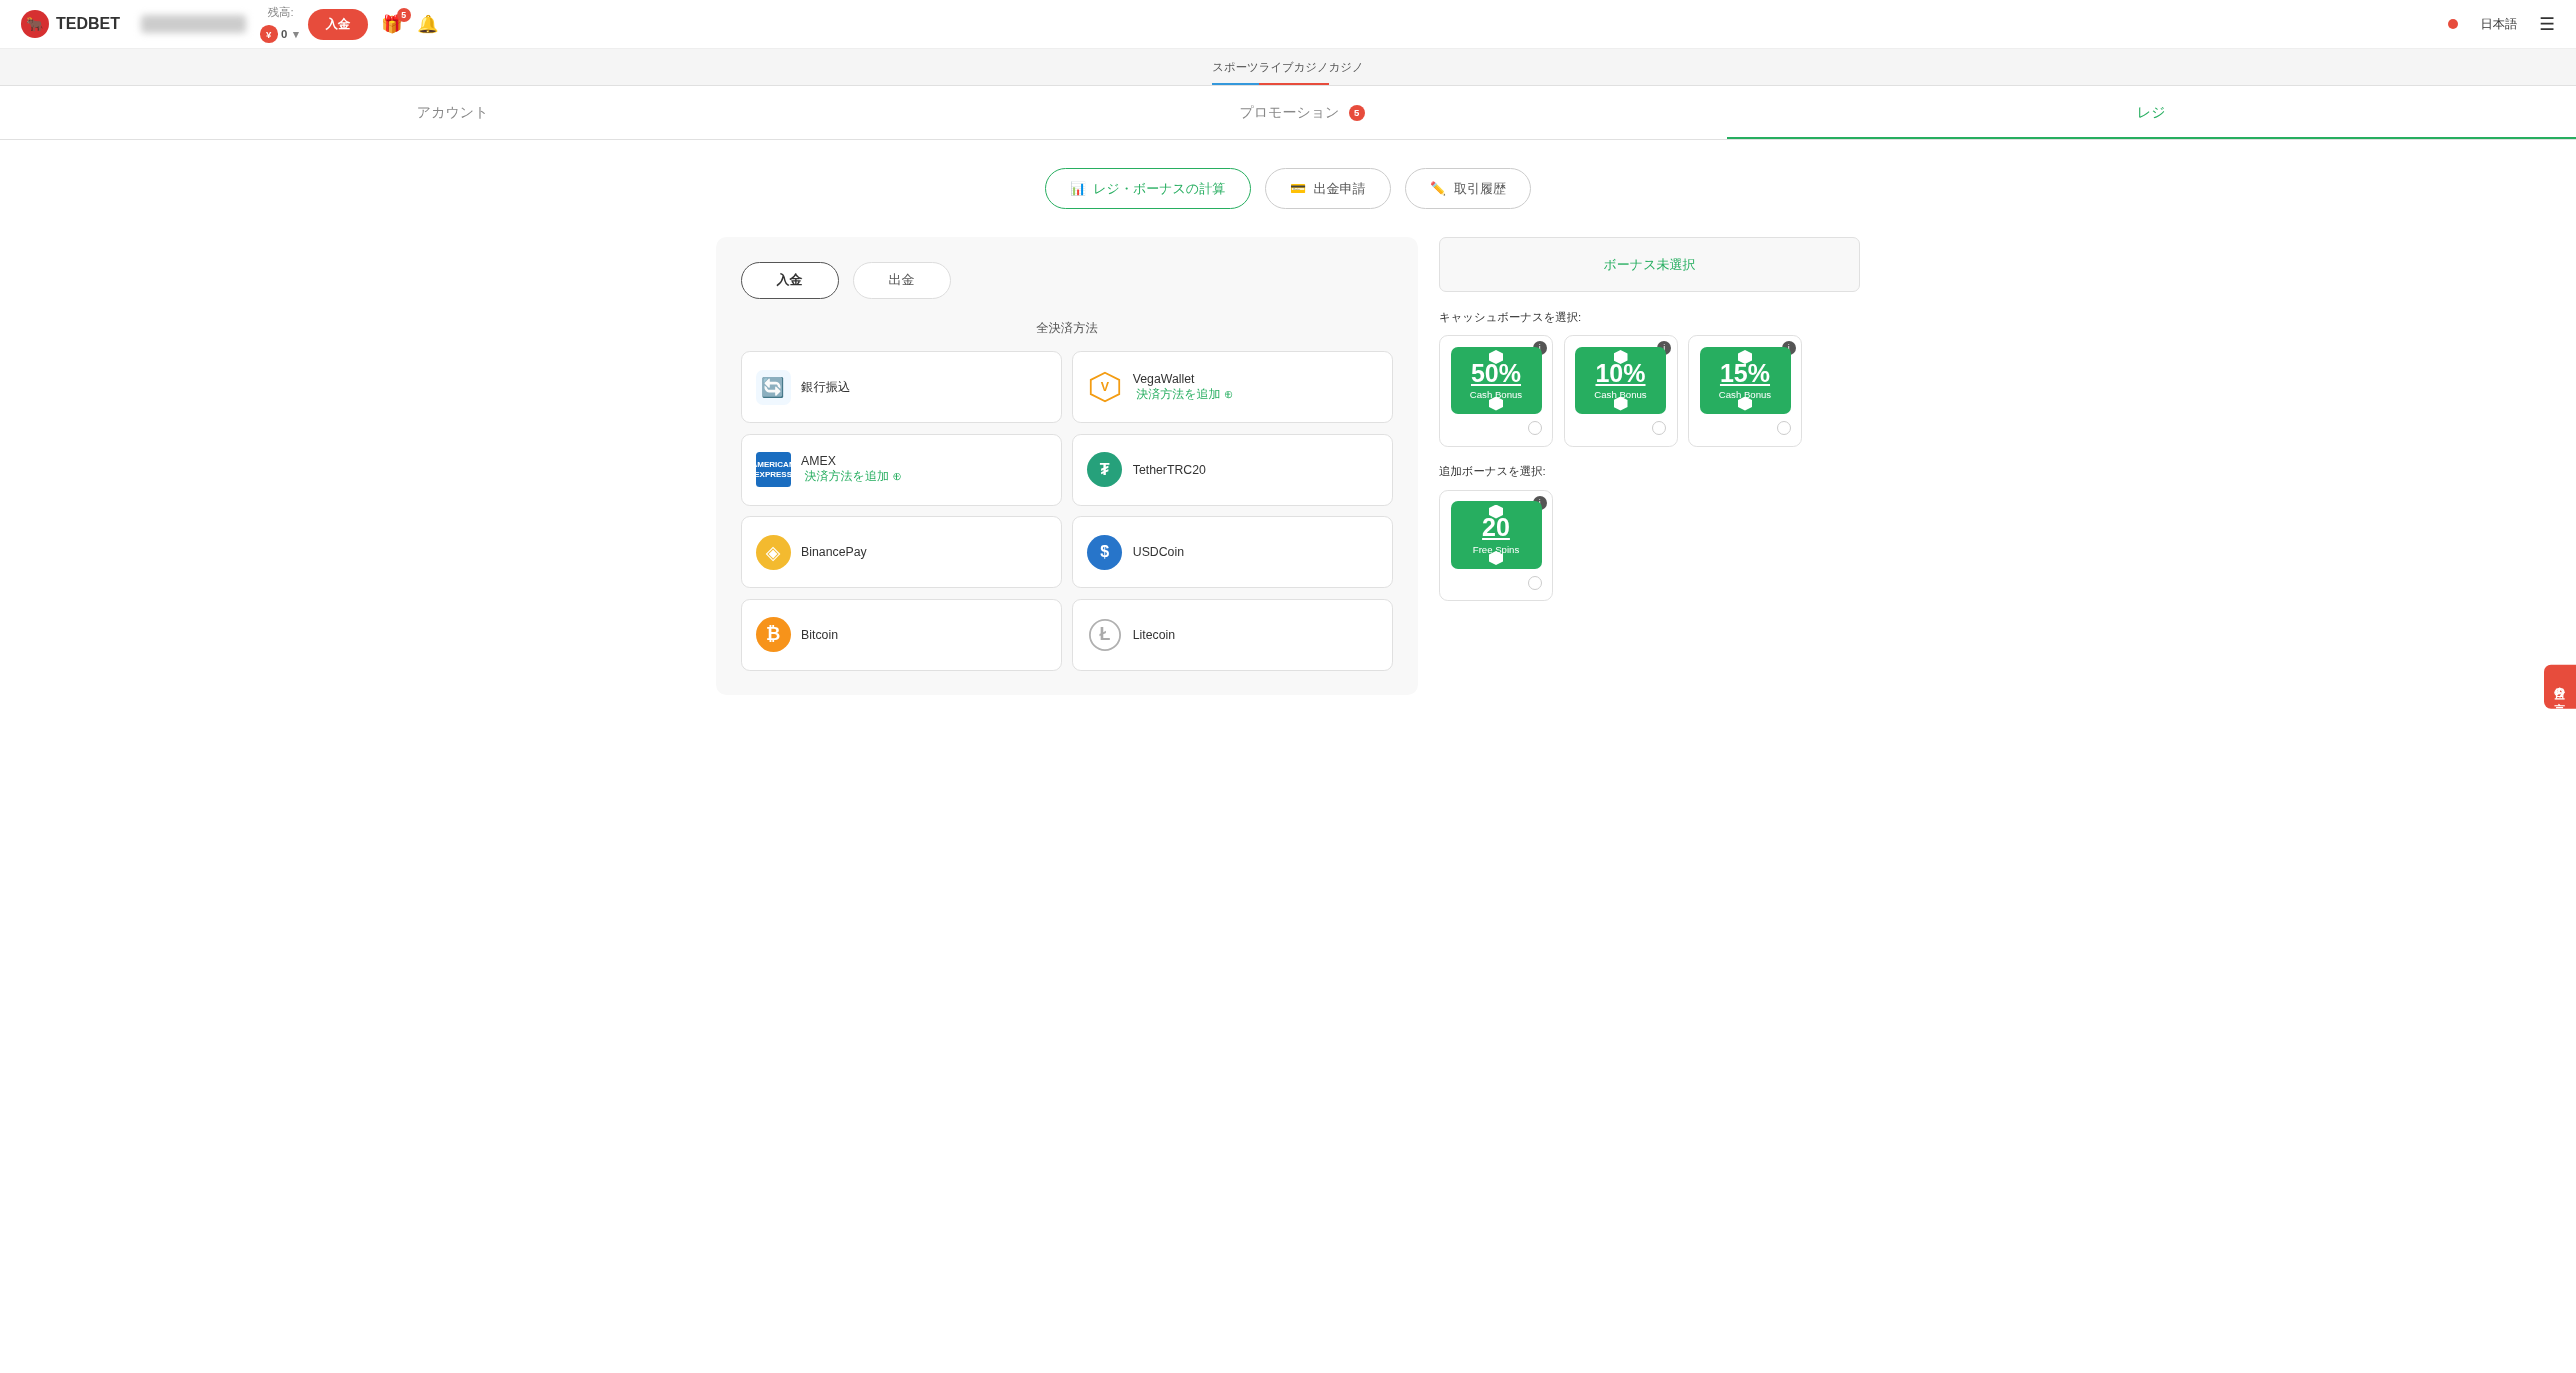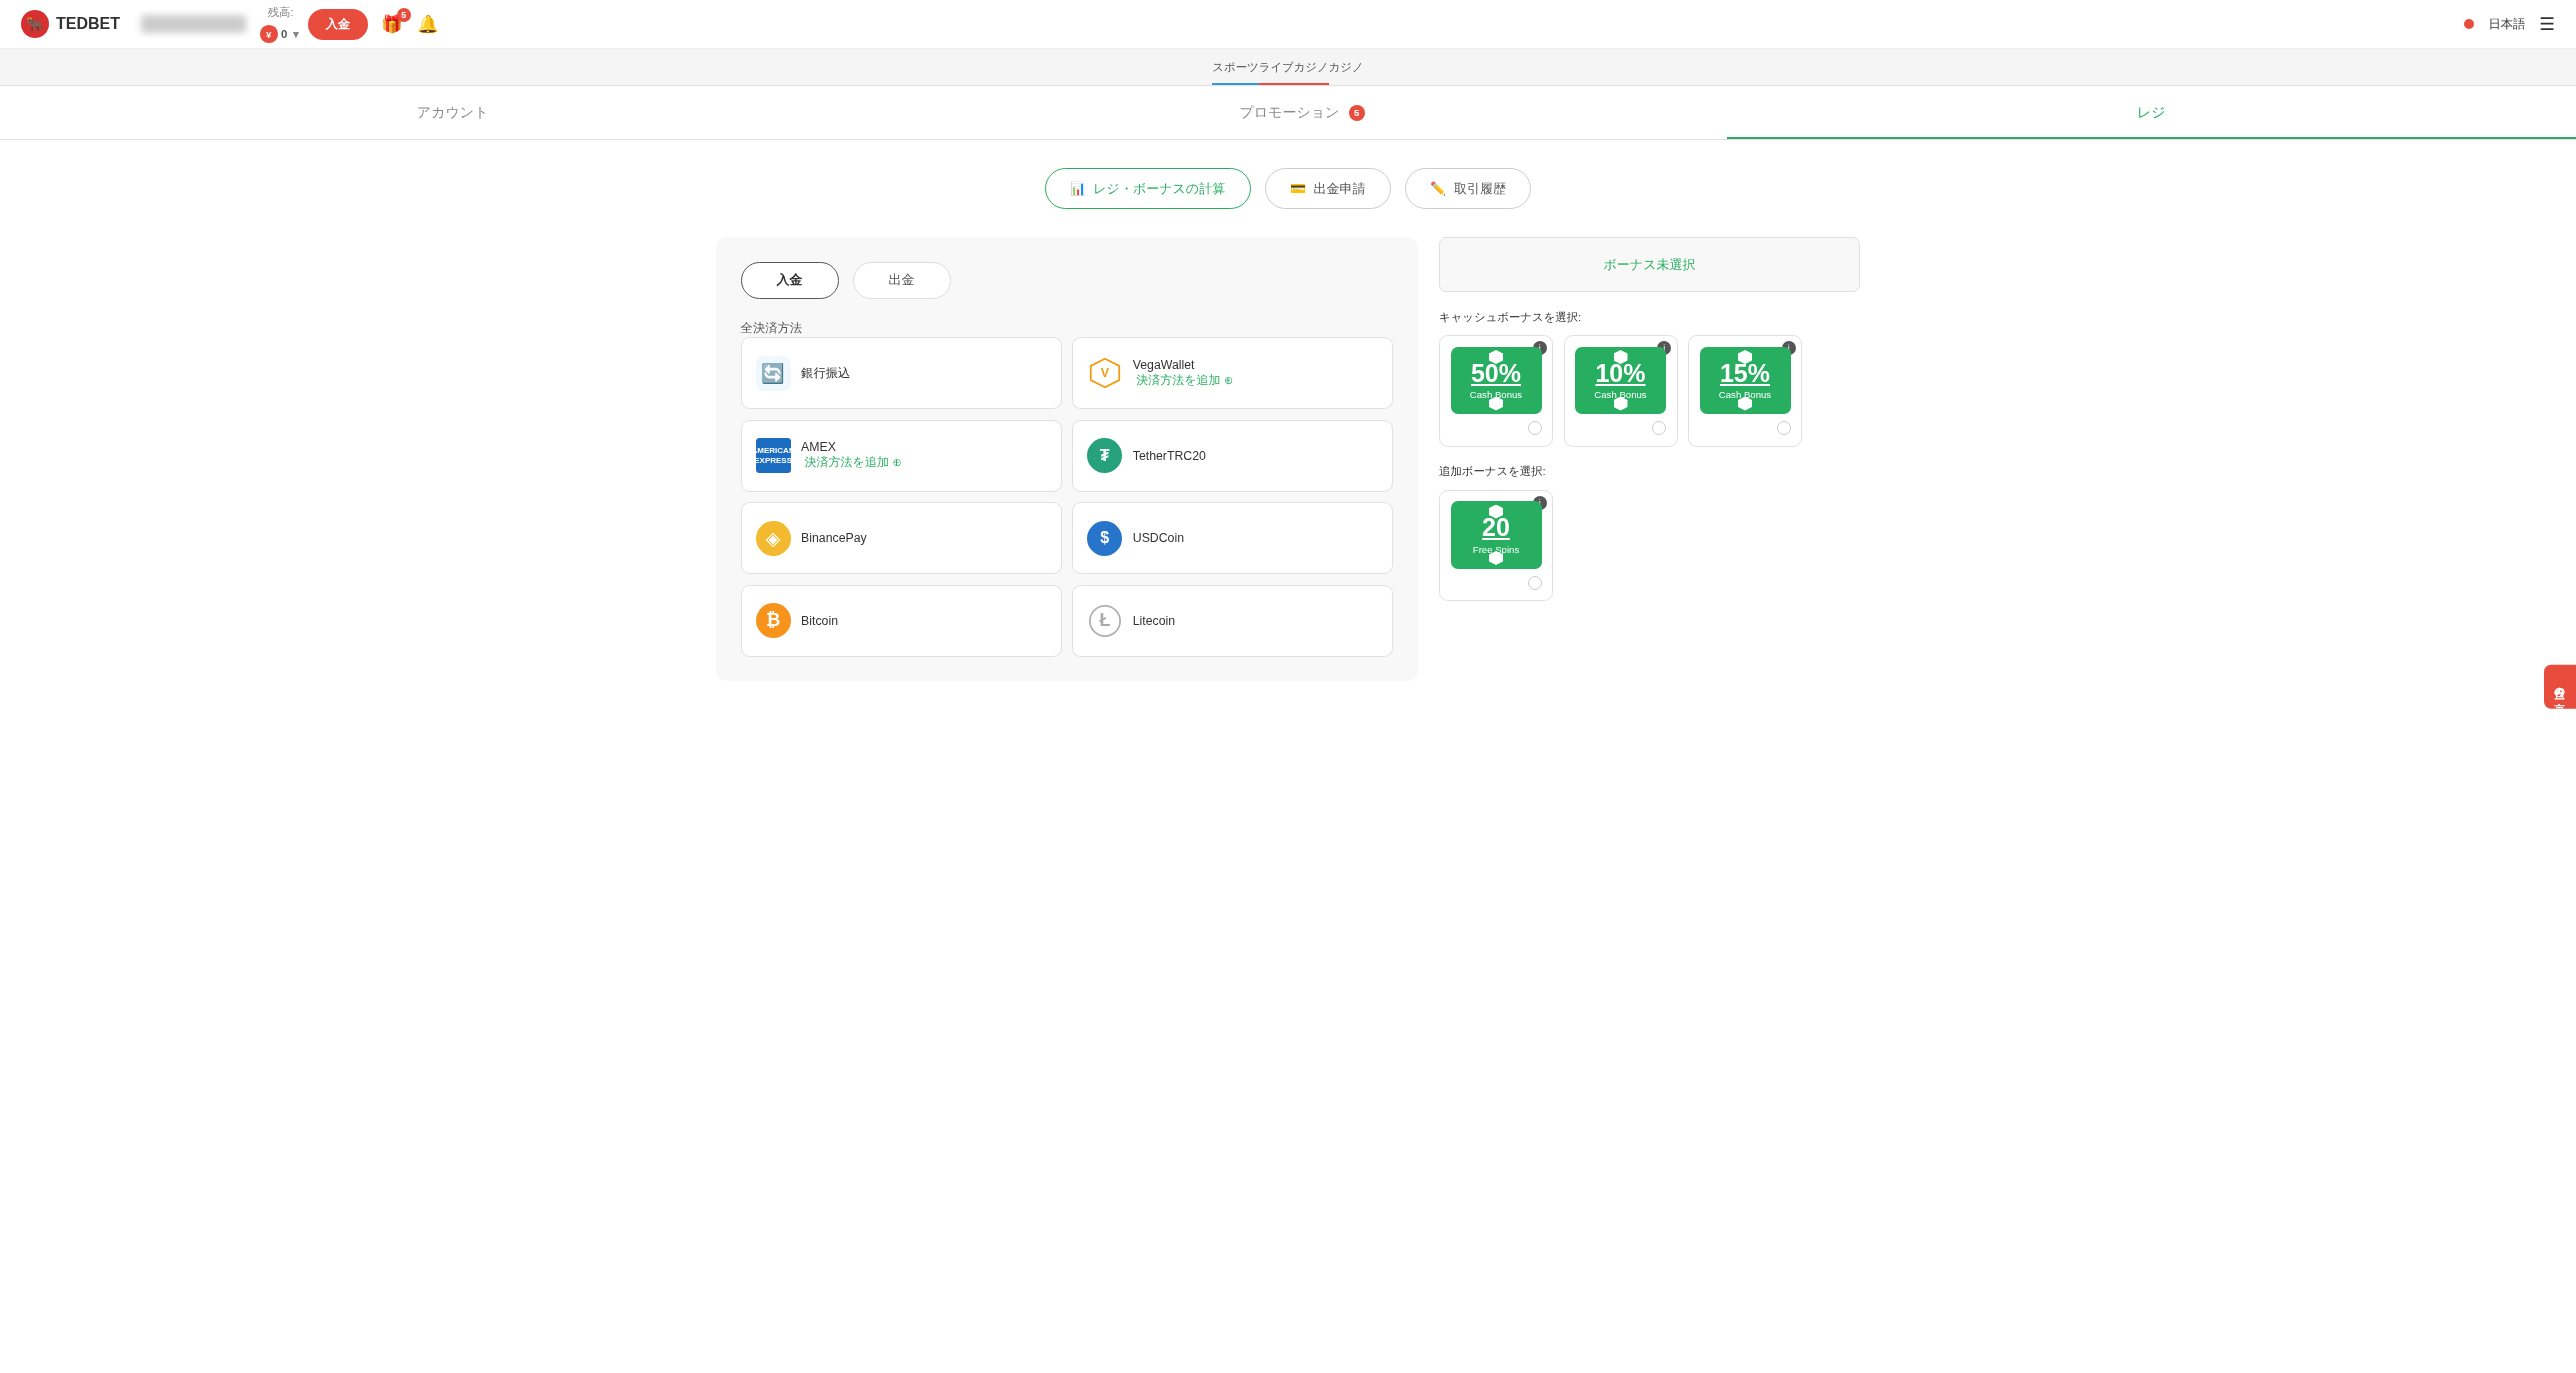--- a/index.html
+++ b/index.html
@@ -112,21 +112,21 @@
       font-size: 8.8px;
       display: flex;
       align-items: center;
       justify-content: center;
       font-weight: bold;
     }
     .header-right {
       margin-left: auto;
       display: flex;
       align-items: center;
-      gap: 14px;
+      gap: 22px;
     }
     .lang-indicator {
       width: 10.5px;
       height: 10.5px;
       background: #e74c3c;
       border-radius: 50%;
     }
     .lang-label { font-size: 12.3px; color: #333; }
     .hamburger { font-size: 17.5px; color: #333; cursor: pointer; }
 
@@ -273,21 +273,23 @@
     .dw-btn.active {
       background: white;
       border: 1.8px solid #555;
       color: #333;
       font-weight: 600;
     }
 
     .section-title {
       font-size: 12.3px;
       color: #555;
+      margin-bottom: 14px;
       font-weight: 500;
+      text-align: center;
     }
 
     
     .payment-grid {
       display: grid;
       grid-template-columns: 1fr 1fr;
       gap: 10.5px;
     }
     .payment-item {
       background: white;

